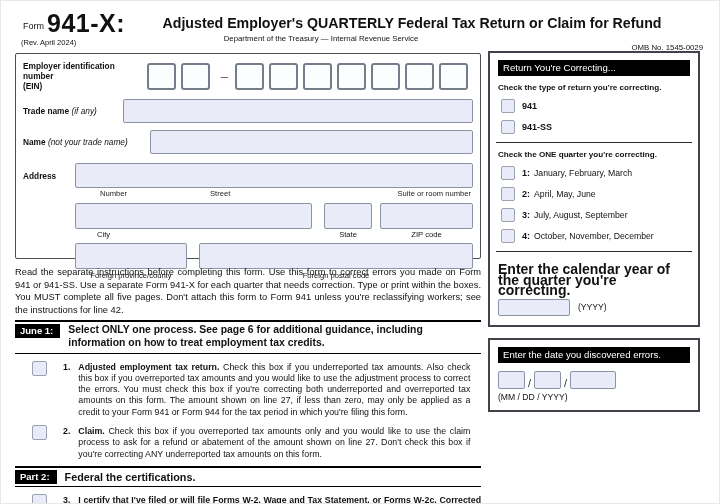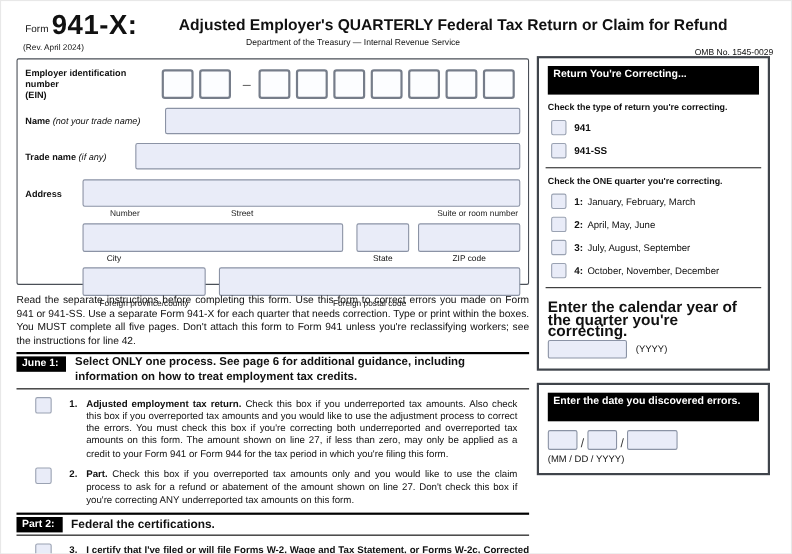--- a/index.html
+++ b/index.html
@@ -80,21 +80,21 @@
   .item-text.bold-all{font-weight:bold;width:610px}
 
   .part2-wrap{margin-top:6px}
   .part-bar.p2{align-items:center;padding-bottom:2px;border-bottom:1.5px solid #000}
   .part-bar.p2 .part-head{font-size:10.8px}
 
   
   .rightcol{position:absolute;left:487px;top:50px;width:212px}
   .panel{border:2px solid #3f444b;background:#fff}
   .panel1{padding:7px 8px 9px 8px}
-  .black-bar{background:#000;color:#fff;font-weight:bold;font-size:9.6px;padding:2px 4px 13px 5px}
+  .black-bar{background:#000;color:#fff;font-weight:normal;font-size:9.6px;padding:2px 4px 3px 5px}
   .prompt{font-size:8.1px;font-weight:bold;margin-top:7px}
   .opt-row{display:flex;align-items:center;margin-top:7px}
   .chk-sm{width:14px;height:14px;background:#e9ecf8;border:1px solid #9aa2b2;border-radius:2px;margin:0 7px 0 3px;flex:0 0 auto}
   .opt-lbl{font-size:9px;font-weight:bold}
   .q-num{font-size:9px;font-weight:bold;margin-right:4px}
   .q-lbl{font-size:8.7px}
   .divider{border-top:1.2px solid #2c2c2c;margin:8px -2px 0 -2px}
   .year-wrap{margin-top:6px}
   .year-line{display:flex;align-items:center;margin-top:3px}
   .year-box{width:72px;height:17px;background:#e9ecf8;border:1px solid #8b93a5;border-radius:2px;margin-right:8px}
@@ -136,34 +136,34 @@
           <div class="ein-cell"></div>
           <div class="ein-cell"></div>
           <div class="ein-cell"></div>
           <div class="ein-cell"></div>
           <div class="ein-cell"></div>
           <div class="ein-cell"></div>
           <div class="ein-cell"></div>
         </div>
       </div>
 
+      <div class="row trade-row">
+        <div class="lbl trade-lbl">
+          <b>Trade name</b>
+          <i>(if any)</i>
+        </div>
+        <div class="field trade-field"></div>
+      </div>
+
       <div class="row name-row">
         <div class="lbl name-lbl">
           <b>Name</b>
           <i>(not your trade name)</i>
         </div>
         <div class="field name-field"></div>
-      </div>
-
-      <div class="row trade-row">
-        <div class="lbl trade-lbl">
-          <b>Trade name</b>
-          <i>(if any)</i>
-        </div>
-        <div class="field trade-field"></div>
       </div>
 
       <div class="row addr-row">
         <div class="lbl addr-lbl">Address</div>
         <div class="addr-body">
           <div class="field addr-field"></div>
           <div class="sub-lbls">
             <span class="sub-number">Number</span>
             <span class="sub-street">Street</span>
             <span class="sub-suite">Suite or room number</span>
@@ -206,21 +206,21 @@
 
     <div class="item-row">
       <div class="chk"></div>
       <span class="item-num">1.</span>
       <p class="item-text w1"><b>Adjusted employment tax return.</b> <span>Check this box if you underreported tax amounts. Also check this box if you overreported tax amounts and you would like to use the adjustment process to correct the errors. You must check this box if you're correcting both underreported and overreported tax amounts on this form. The amount shown on line 27, if less than zero, may only be applied as a credit to your Form 941 or Form 944 for the tax period in which you're filing this form.</span></p>
     </div>
 
     <div class="item-row">
       <div class="chk"></div>
       <span class="item-num">2.</span>
-      <p class="item-text w2"><b>Part.</b> <span>Check this box if you overreported tax amounts only and you would like to use the claim process to ask for a refund or abatement of the amount shown on line 27. Don't check this box if you're correcting ANY underreported tax amounts on this form.</span></p>
+      <p class="item-text w2"><b>Claim.</b> <span>Check this box if you overreported tax amounts only and you would like to use the claim process to ask for a refund or abatement of the amount shown on line 27. Don't check this box if you're correcting ANY underreported tax amounts on this form.</span></p>
     </div>
 
     <div class="part2-wrap">
       <div class="part-bar p2">
         <span class="part-tag">Part 2:</span>
         <span class="part-head">Federal the certifications.</span>
       </div>
       <div class="item-row">
         <div class="chk"></div>
         <span class="item-num">3.</span>

